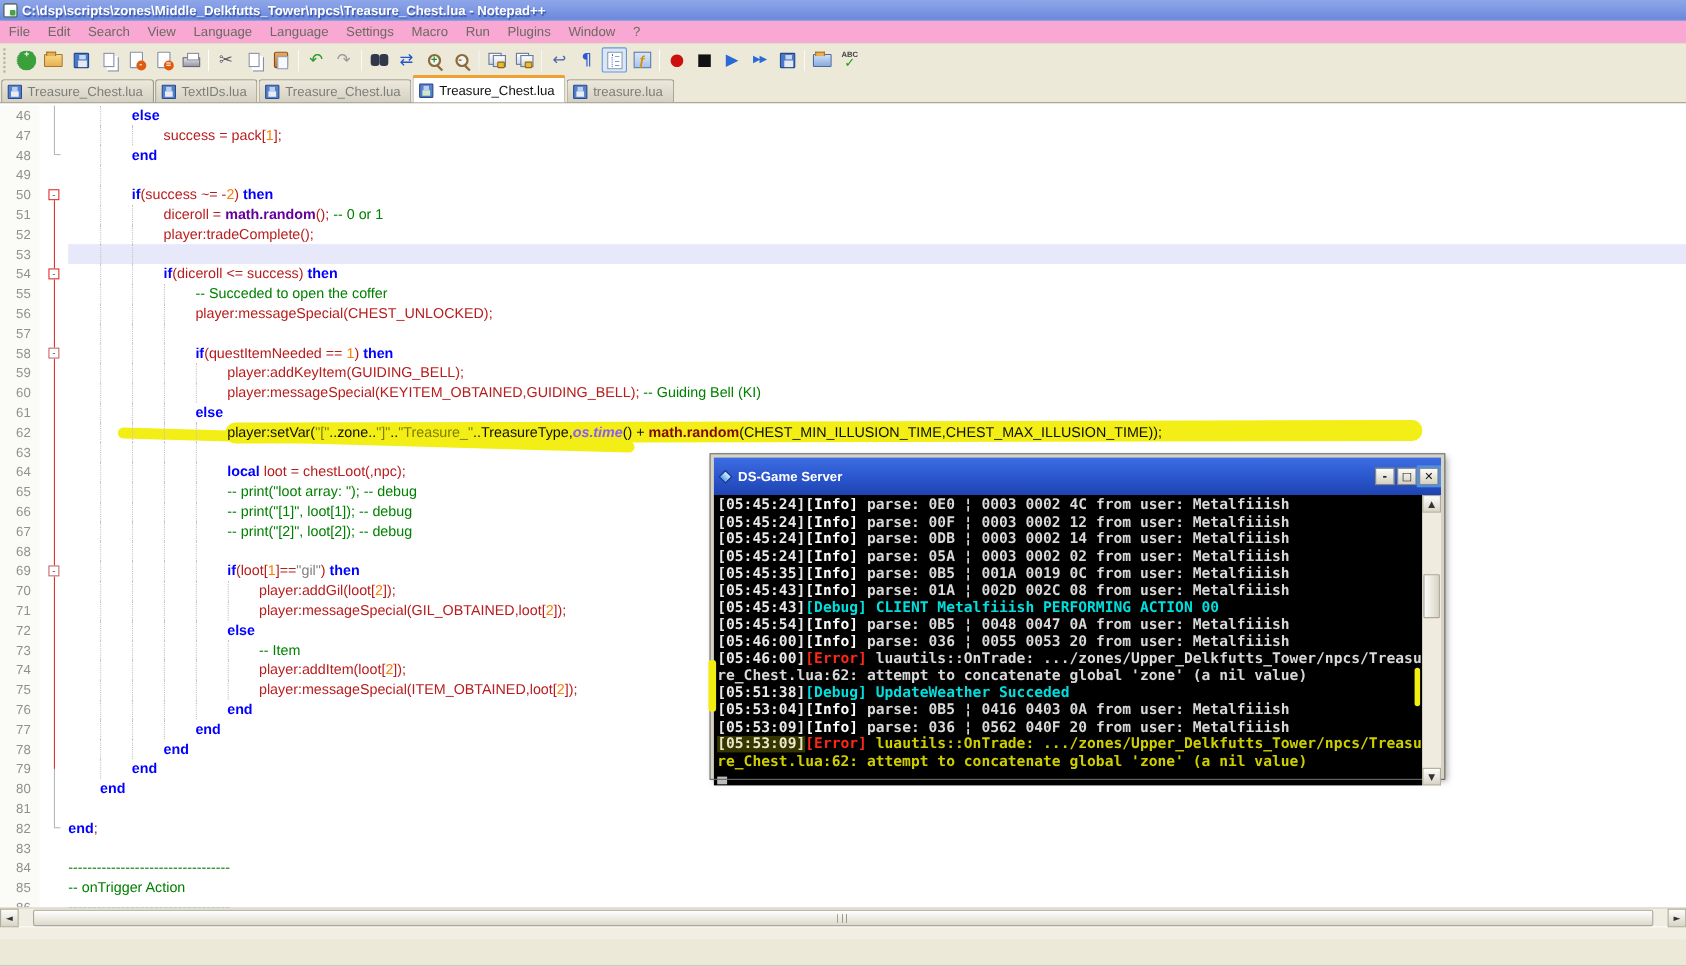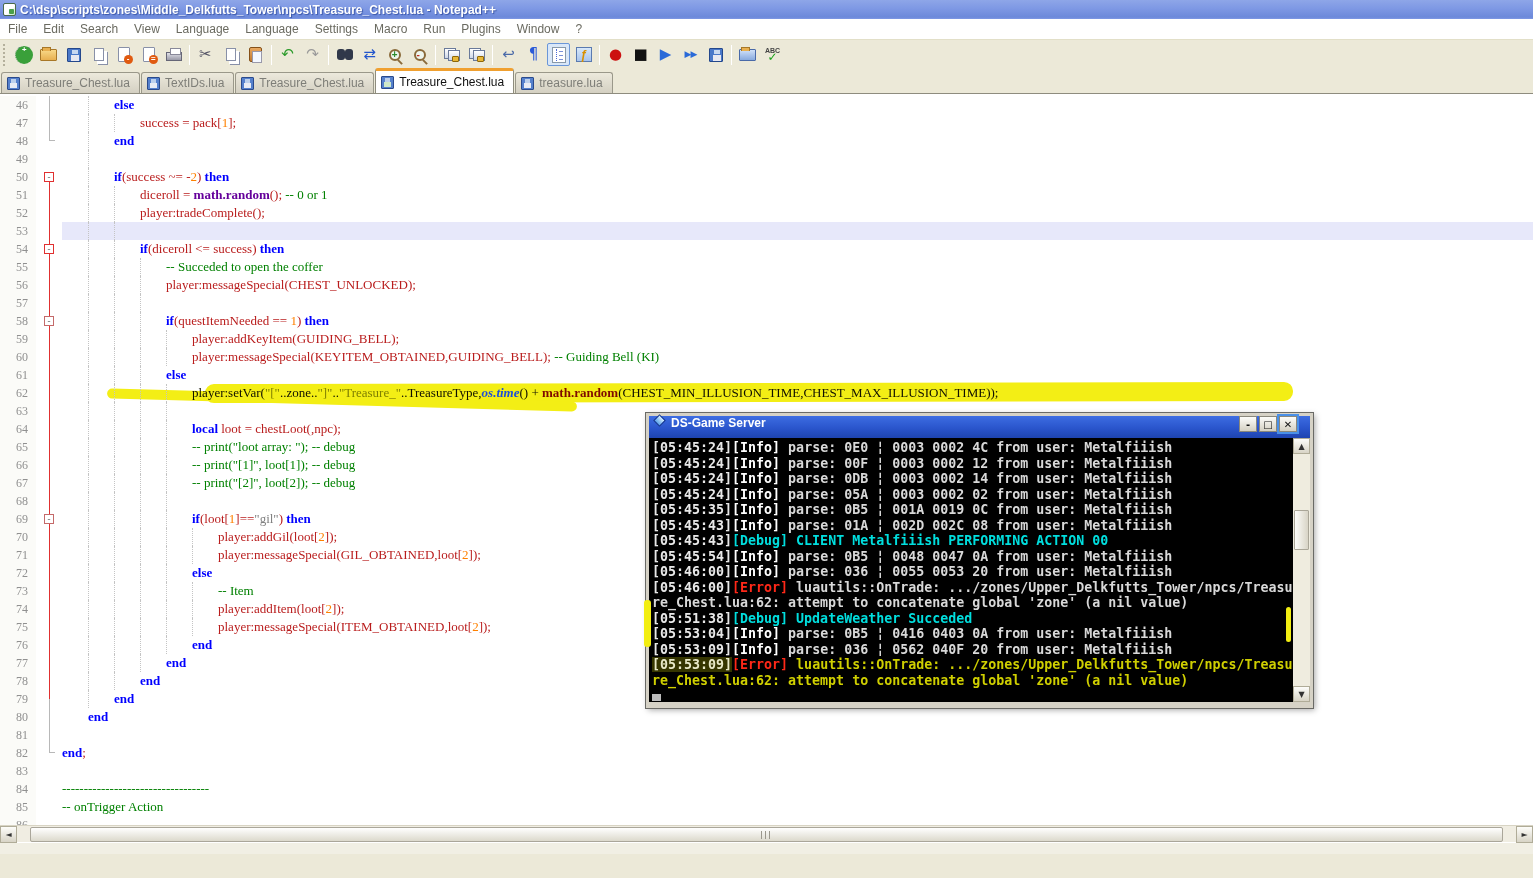--- a/index.html
+++ b/index.html
@@ -7,21 +7,21 @@
   .screen{position:relative;width:1533px;height:878px;background:#ece9d8;overflow:hidden;
           font-family:"Liberation Sans",sans-serif;-webkit-font-smoothing:none}
   
   .titlebar{height:19px;display:flex;align-items:center;padding-left:3px;
     background:linear-gradient(180deg,#8ea6e8 0%,#7e98e4 45%,#6c89da 90%,#7f99e4 100%);}
   .npp-ico{width:13px;height:13px;background:linear-gradient(135deg,#ffffff 55%,#bfe2bf);
     border:1px solid #4a6a4a;border-radius:2px;margin-right:4px;position:relative}
   .npp-ico i{position:absolute;right:1px;bottom:1px;width:5px;height:5px;background:#4aa04a;border-radius:1px}
   .title-text{color:#fff;font-weight:bold;font-size:12px;text-shadow:1px 1px 1px #3a56a8;white-space:nowrap}
   
-  .menubar{height:21px;display:flex;align-items:center;background:#ffffff;border-bottom:1px solid #e2dfc8}
+  .menubar{height:21px;display:flex;align-items:center;background:#f9a8d4;border-bottom:1px solid #e2dfc8}
   .mi{font-size:12px;color:#6a6a60;padding:2px 8px;cursor:default}
   
   .toolbar{height:29px;display:flex;align-items:center;background:#ece9d8;padding-left:1px}
   .tgrip{width:4px;height:22px;border-left:2px dotted #b4b09c;margin:0 4px 0 2px}
   .tsep{width:1px;height:20px;background:#cfcbb6;border-right:1px solid #fff;margin:0 3px}
   .tbtn{width:23px;height:23px;display:flex;align-items:center;justify-content:center;margin:0 1px;border:1px solid transparent}
   .tbtn.pressed{border:1px solid #6a96d8;background:#d9e7f8;border-radius:2px}
   .ic{position:relative;display:flex;align-items:center;justify-content:center;width:20px;height:20px;font-size:15px;line-height:1}
   .pg{width:12px;height:15px;background:#fff;border:1px solid #8890a8;border-radius:1px;position:relative}
   .bdg{position:absolute;right:-4px;bottom:-3px;width:9px;height:9px;border-radius:50%;color:#fff;font-size:8px;line-height:8px;text-align:center;font-weight:bold}
@@ -62,21 +62,21 @@
   .tab{display:inline-flex;align-items:center;gap:5px;height:21px;padding:0 9px 0 5px;margin-right:1px;
        background:linear-gradient(#ece9dc,#d4d0c2);border:1px solid #9a988a;border-bottom:none;
        border-radius:3px 3px 0 0;font-size:12px;color:#7e7e78;white-space:nowrap}
   .tab .tflp{width:13px;height:13px;background:#5580cc;border:1px solid #2a4a8c;position:relative;border-radius:1px;flex:0 0 auto}
   .tab .tflp:after{content:"";position:absolute;left:2px;bottom:1px;width:7px;height:5px;background:#e8ecf4}
   .tab .tflp:before{content:"";position:absolute;left:3px;top:1px;width:5px;height:4px;background:#bcd0ec}
   .tab.active{height:25px;background:#fff;color:#111;border-color:#8e8c7e;border-top:3px solid #f0a030;padding-top:0;position:relative;z-index:2}
   .tab.active .tflp:after{background:#cfe8c8}
   
   .editor{position:relative;height:731px;background:#fff;overflow:hidden;
-          font-family:Liberation Serif, serif;font-size:13px}
+          font-family:Liberation Sans, sans-serif;font-size:13px}
   .lines{position:relative;padding-top:2px}
   .line{display:flex;height:18px;line-height:18px;white-space:pre}
   .ln{flex:0 0 36px;text-align:right;padding-right:8px;color:#909090;background:#fbfbf8;font-size:12px}
   .fold{flex:0 0 26px;position:relative;background:#fff}
   .fbox{position:absolute;left:8px;top:4px;width:10px;height:10px;background:#fff;border:1px solid #c46a6a;
         color:#555;font-size:9px;line-height:8px;text-align:center;z-index:2}
   .fbox.red{border-color:#e03030}
   .fv{position:absolute;width:1px;background:#b8b8b8;left:13px;z-index:1}
   .fv.red{background:#e03030}
   .fv .tick{position:absolute;bottom:0;left:1px;width:5px;height:1px;background:inherit}
@@ -87,37 +87,37 @@
   .g{display:inline-block;width:4ch;height:18px;vertical-align:top;border-left:1px dotted #c4c4c4}
   .tk-k{color:#0000ff;font-weight:bold}
   .tk-n{color:#ff8000}
   .tk-s{color:#808080}
   .tk-c{color:#008000}
   .tk-f{color:#65009b;font-weight:bold}
   .tk-t{color:#b91c1c}
   .tk-yt{color:#101000}
   .tk-ys{color:#7f7f00}
   .tk-yf{color:#7f0a00;font-weight:bold}
-  .tk-yfi{color:#1d4ed8;font-weight:bold;font-style:italic}
+  .tk-yfi{color:#8b5cf6;font-weight:bold;font-style:italic}
   .band{position:absolute;left:143px;right:240px;top:-1px;height:19px;background:#f3ee15;border-radius:9px;
         transform:rotate(-.12deg);z-index:0}
   .band.tail{left:45px;right:auto;width:470px;top:11px;height:10px;border-radius:6px;transform:rotate(1.6deg)}
   
   .hscroll{position:relative;height:17px;background:#f0ede2;border-top:1px solid #d8d4c4;display:flex;align-items:center}
   .sbtn{width:17px;height:17px;background:linear-gradient(#fdfdfa,#d8d4c6);border:1px solid #b0ac98;
         display:flex;align-items:center;justify-content:center;font-size:8px;color:#333;flex:0 0 auto;
         font-family:"DejaVu Sans",sans-serif}
   .hthumb{position:absolute;left:30px;right:30px;top:1px;height:15px;border:1px solid #aaa69a;border-radius:2px;
           background:linear-gradient(#ffffff,#dcd9cc);display:flex;align-items:center;justify-content:center}
   .hgrip{width:11px;height:8px;background:repeating-linear-gradient(90deg,#9a978c 0 1px,transparent 1px 4px)}
   .statusbar{height:12px;background:#f1efe4;border-top:1px solid #fff}
   
   .console{position:absolute;left:646px;top:413px;width:667px;height:295px;background:#d6d2c6;
            border:3px solid #d6d2c6;outline:1px solid #6a6a66;box-shadow:2px 2px 6px rgba(0,0,0,.35)}
-  .ctitle{height:22px;display:flex;padding:0 13px 0 4px;
+  .ctitle{height:34px;display:flex;align-items:center;padding:0 2px 0 4px;
           background:linear-gradient(180deg,#3d6de2 0%,#2a55cc 55%,#1e44b0 100%)}
   .gem{width:9px;height:9px;transform:rotate(45deg);background:linear-gradient(#d8f0ff,#58a0e8);
        border:1px solid #1a3a8a;margin:0 7px 0 2px;flex:0 0 auto}
   .ctext{color:#fff;font-weight:bold;font-size:12px;flex:1 1 auto;white-space:nowrap}
   .cbtn{width:18px;height:16px;margin-left:2px;background:linear-gradient(#fdfdfa,#d4d0c2);border:1px solid #8a887c;
         display:flex;align-items:center;justify-content:center;font-size:10px;font-weight:bold;color:#111;
         font-family:"DejaVu Sans",sans-serif}
   .cbtn.close{box-shadow:0 0 0 2px #4a90e8}
   .cbody{display:flex;height:264px}
   .cterm{flex:1 1 auto;background:#000;padding:2px 0 16px 3px;overflow:hidden;

